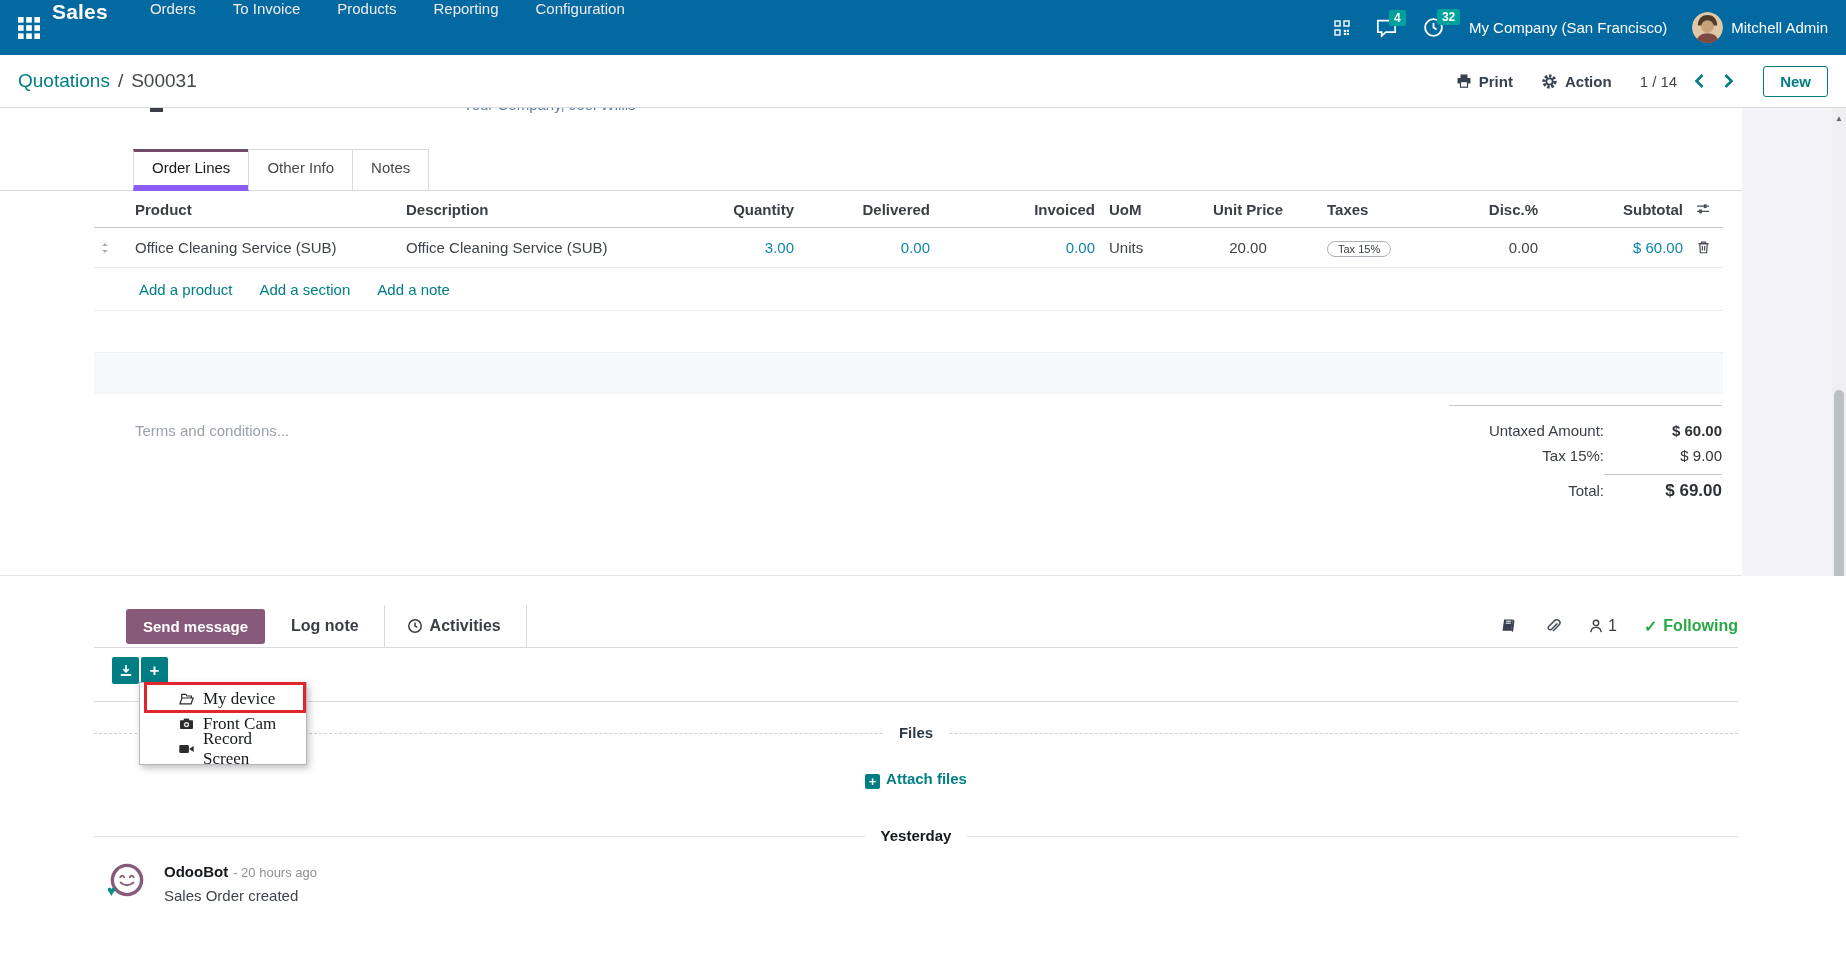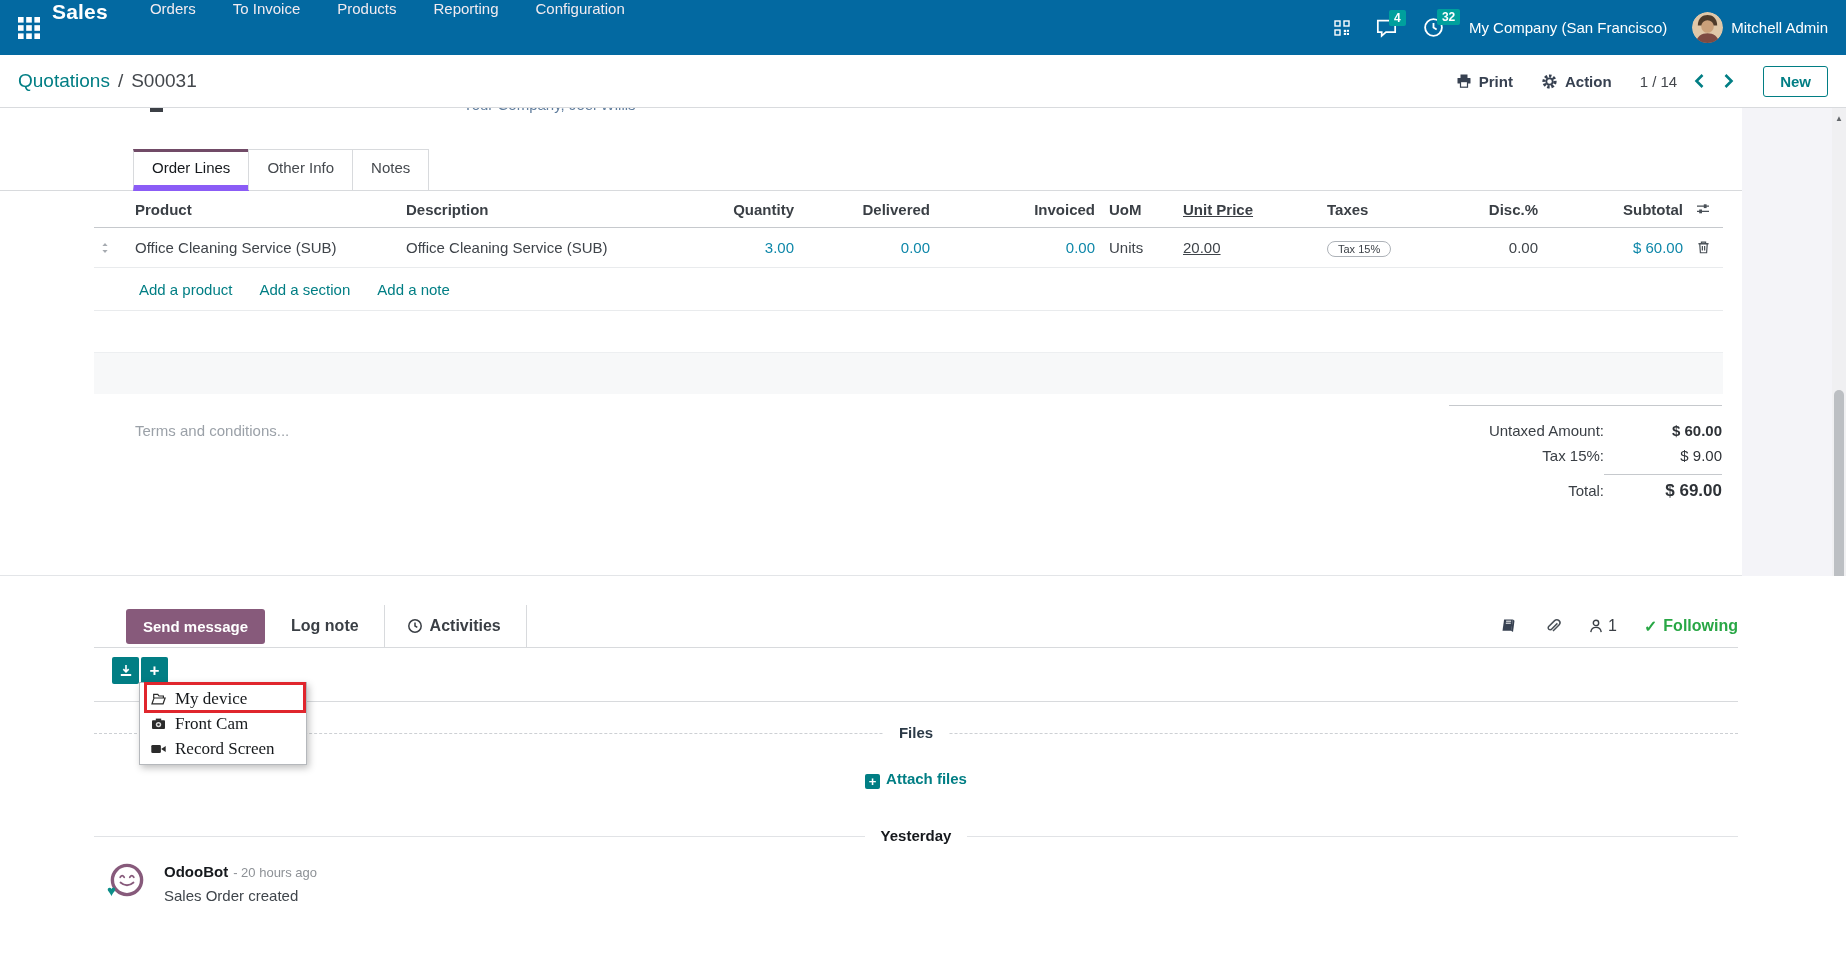--- a/index.html
+++ b/index.html
@@ -56,21 +56,21 @@
   .addrow span { color:#017E84; cursor:pointer; }
   .emptyrow1 { height:42px; border-bottom:1px solid #edeff1; }
   .emptyrow2 { height:41px; background:#f7f8f9; }
   .c-handle { width:22px; text-align:center; }
   .c-prod { width:283px; padding-left:19px; }
   .c-desc { width:295px; padding-left:7px; }
   .c-qty  { width:100px; text-align:right; }
   .c-del  { width:136px; text-align:right; }
   .c-inv  { width:165px; text-align:right; }
   .c-uom  { width:88px; padding-left:14px; }
-  .c-up   { width:130px; text-align:left;text-decoration:underline; }
+  .c-up   { width:130px; text-align:center; }
   .c-tax  { width:140px; padding-left:14px; }
   .c-disc { width:85px; text-align:right; }
   .c-sub  { width:145px; text-align:right; }
   .c-act  { width:40px; text-align:center; }
   .num { color:#0E87A9; }
   .pill { display:inline-block; border:1px solid #adb2b8; border-radius:11px; padding:1px 10px; font-size:11px; color:#3a3f45; background:#fff; cursor:pointer; }
 
   .terms { position:absolute; left:135px; top:314px; color:#9ba1a8; font-size:15px; cursor:text; }
 
   .totals { position:absolute; left:1449px; top:297px; width:273px; border-top:1px solid #c6c9cd; padding-top:12px; font-size:15px; }
@@ -103,21 +103,21 @@
   .plus-sq { display:inline-flex; width:15px; height:15px; background:#017E84; color:#fff; border-radius:2px; align-items:center; justify-content:center; font-size:13px; font-weight:700; margin-right:6px; vertical-align:-2px; }
   .msg-avatar { position:absolute; left:110px; top:287px; width:34px; height:34px; }
   .heart { position:absolute; left:-3px; top:20px; color:#0c8e89; font-size:15px; line-height:1; }
   .msg-author { position:absolute; left:164px; top:287px; font-size:15px; color:#15181c; }
   .msg-author b { font-weight:700; }
   .msg-time { color:#8d9196; font-size:13px; margin-left:5px; }
   .msg-body { position:absolute; left:164px; top:311px; font-size:15px; color:#3f454b; }
 
   
   .attach-menu { position:absolute; left:139px; top:682px; width:168px; background:#fff; border:1px solid #b5b8bc; box-shadow:2px 3px 7px rgba(0,0,0,.25); padding:3px 0; z-index:20; font-family:"Liberation Serif",serif; font-size:17px; color:#15181b; }
-  .menu-item { display:flex; align-items:center; gap:8px; padding:0 10px; height:25px; cursor:pointer; }
+  .menu-item { display:flex; align-items:center; gap:8px; padding:0 10px; height:25px; cursor:pointer;margin-left:28px; }
   .red-box { position:absolute; left:144px; top:682px; width:162px; height:31px; border:3px solid #E0262D; z-index:21; pointer-events:none; }
 
   svg { display:block; }
 </style>
 </head>
 <body>
 
 <div class="screen">
 
   <header class="navbar">

